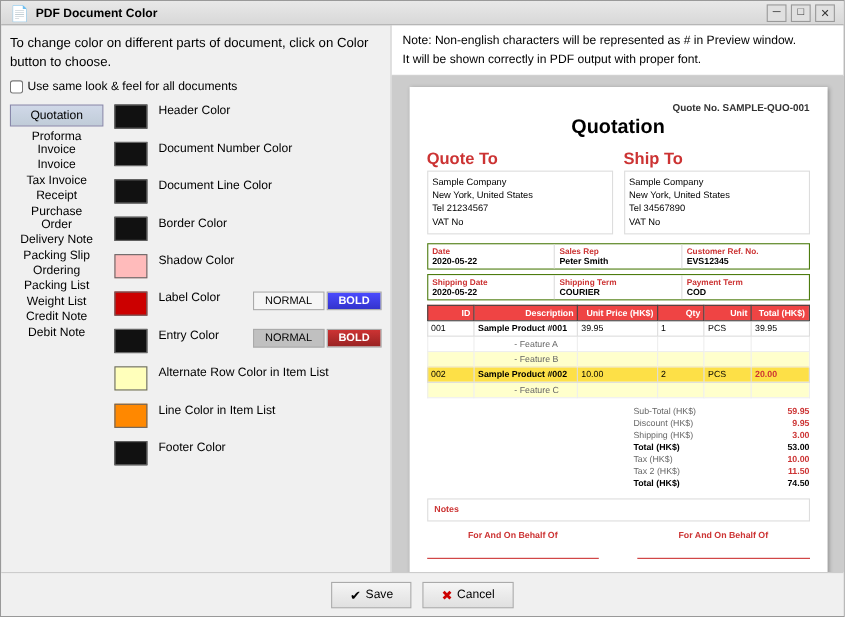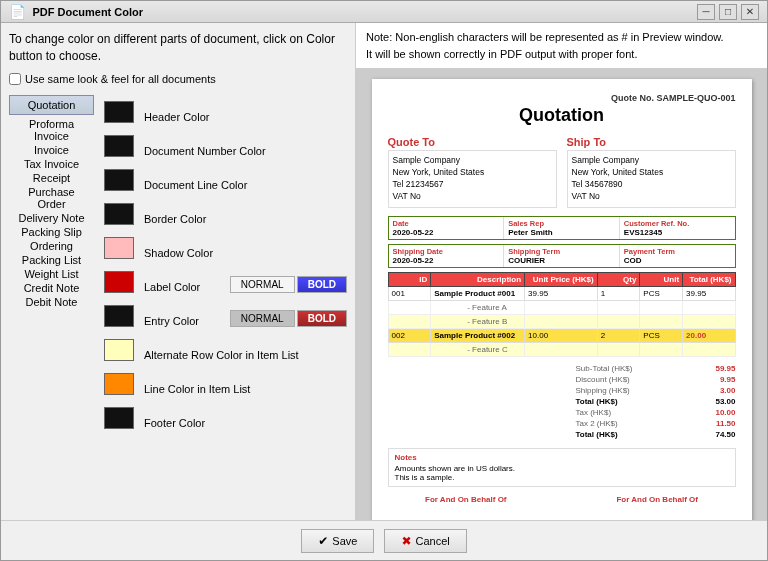--- a/index.html
+++ b/index.html
@@ -133,21 +133,21 @@
 
     .color-rows {
       display: flex;
       flex-direction: column;
       gap: 6px;
       flex: 1;
     }
 
     .color-row {
       display: flex;
-      align-items: flex-end;
+      align-items: flex-start;
       gap: 10px;
       height: 28px;
     }
 
     .color-swatch {
       width: 30px;
       height: 22px;
       border: 1px solid #666;
       cursor: pointer;
       flex-shrink: 0;
@@ -248,21 +248,21 @@
       gap: 10px;
       margin-bottom: 8px;
     }
 
     .doc-col {
       flex: 1;
     }
 
     .doc-col-header {
       color: #cc3333;
-      font-size: 11px;
+      font-size: 15px;
       font-weight: bold;
       margin-bottom: 2px;
     }
 
     .doc-col-body {
       font-size: 8.5px;
       line-height: 1.4;
       border: 1px solid #ddd;
       padding: 4px;
     }
@@ -654,21 +654,20 @@
               </div>
               <div class="summary-row">
                 <span class="summary-label summary-total">Total (HK$)</span>
                 <span class="summary-value summary-total">74.50</span>
               </div>
             </div>
           </div>
 
           <div class="notes-section">
             <div class="notes-label">Notes</div>
-            <div>Amounts shown are in US dollars.<br>This is a sample.</div>
           </div>
 
           <div class="signature-section">
             <div class="sig-col">
               <div class="sig-for">For And On Behalf Of</div>
               <div class="sig-line"></div>
 
             </div>
             <div class="sig-col">
               <div class="sig-for">For And On Behalf Of</div>

